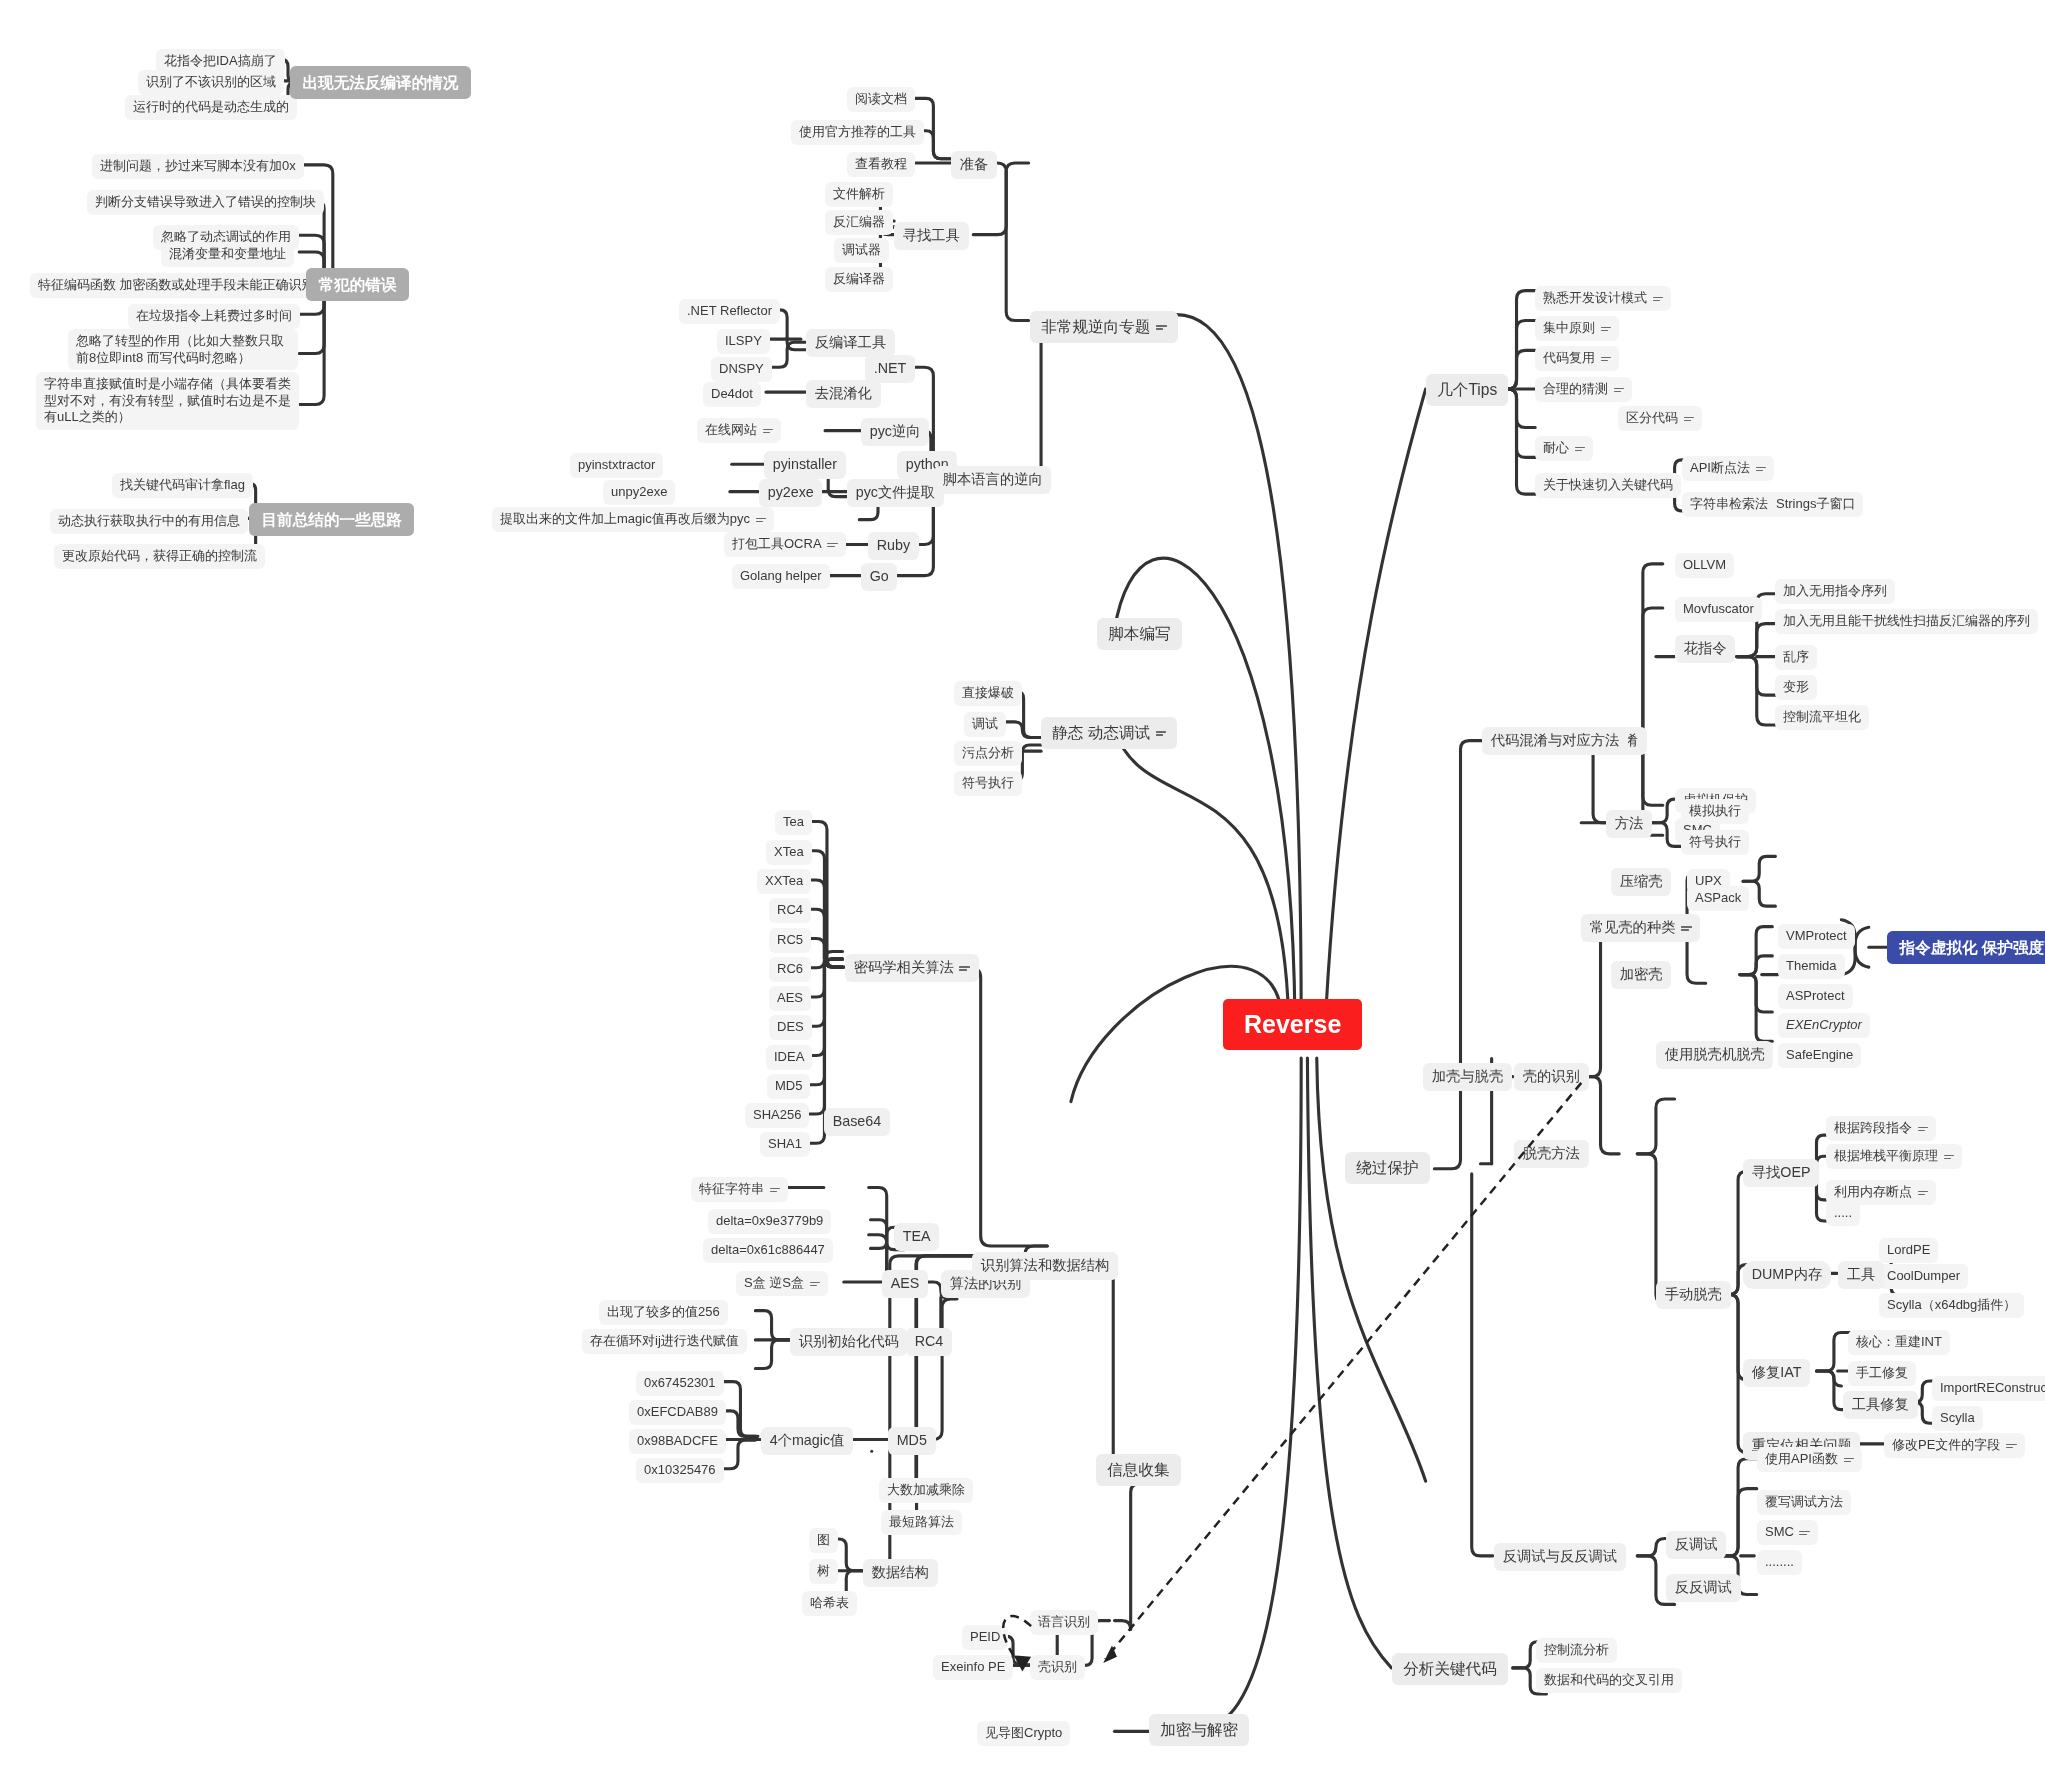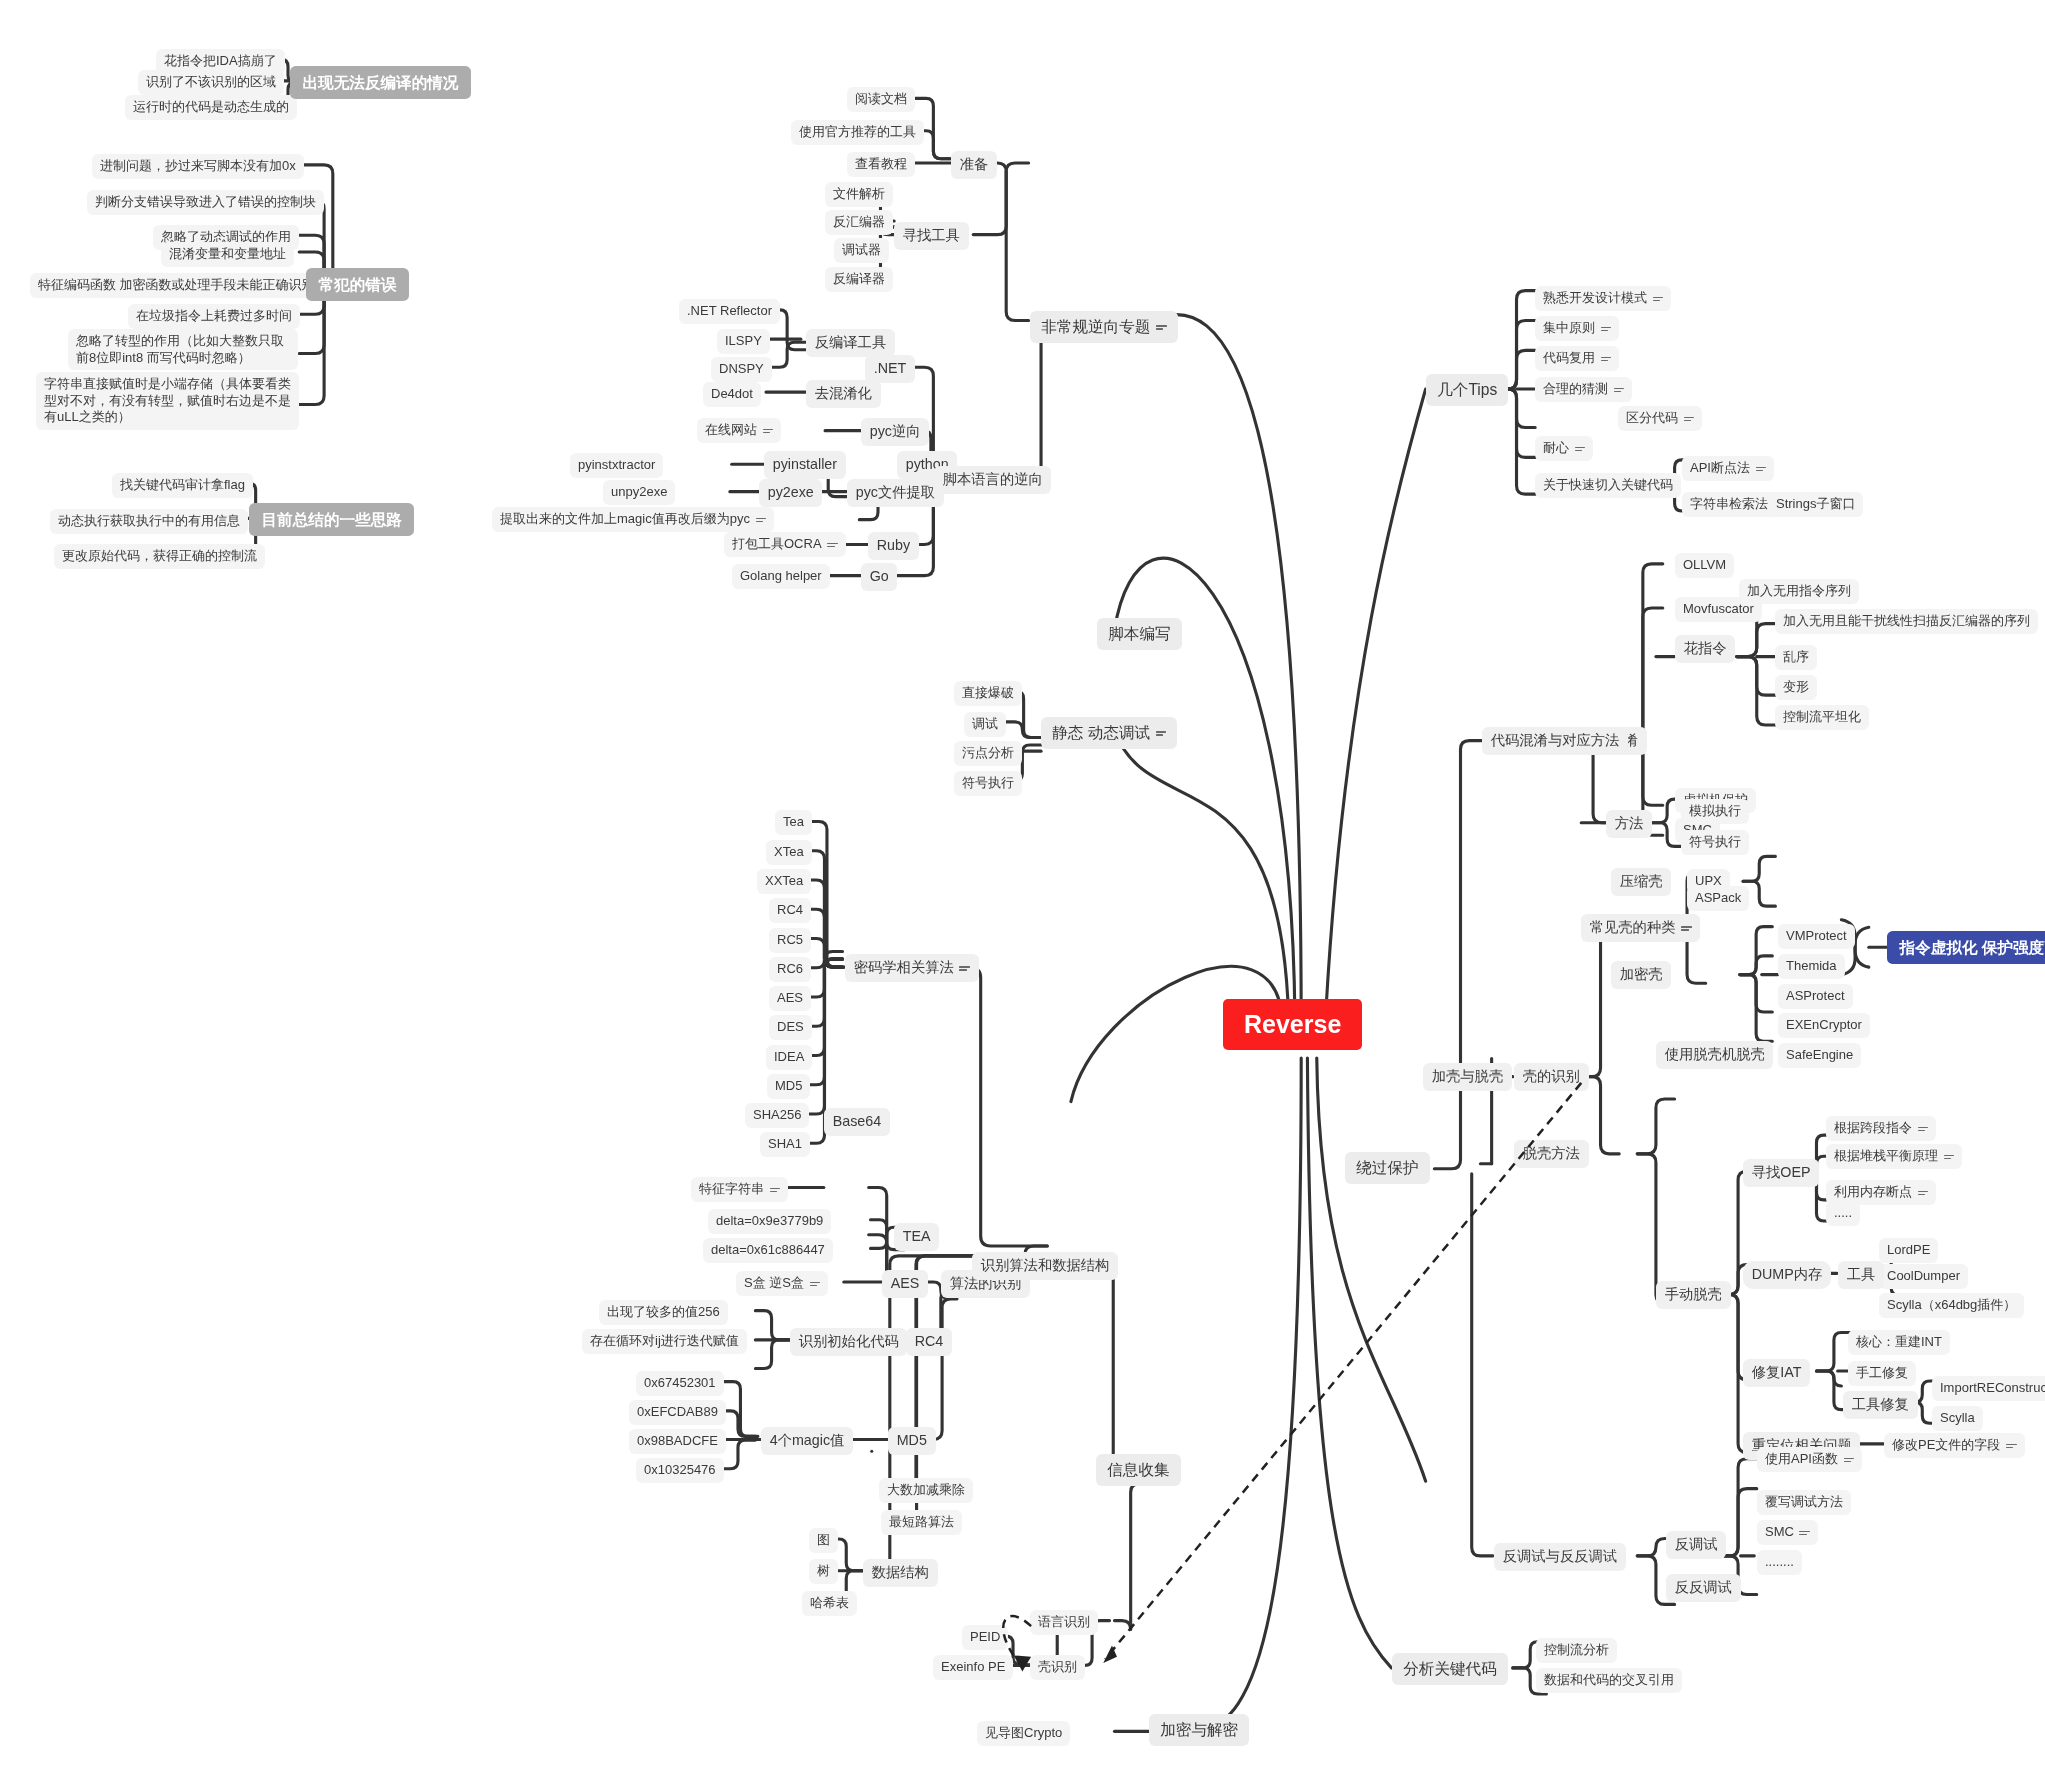--- a/index.html
+++ b/index.html
@@ -660,21 +660,21 @@
   <div class="node branch" style="left:1426px;top:374px;">
       <span class="lbl">几个Tips</span>
     </div>
 
   <div class="node leaf" style="left:1675px;top:553px;">
       <span class="lbl">OLLVM</span>
     </div>
   <div class="node leaf" style="left:1675px;top:597px;">
       <span class="lbl">Movfuscator</span>
     </div>
-  <div class="node leaf" style="left:1739px;top:579px;">
+  <div class="node leaf" style="left:1775px;top:579px;">
       <span class="lbl">加入无用指令序列</span>
     </div>
   <div class="node leaf" style="left:1775px;top:609px;">
       <span class="lbl">加入无用且能干扰线性扫描反汇编器的序列</span>
     </div>
   <div class="node leaf" style="left:1775px;top:645px;">
       <span class="lbl">乱序</span>
     </div>
   <div class="node leaf" style="left:1775px;top:675px;">
       <span class="lbl">变形</span>
@@ -720,21 +720,21 @@
 
   <div class="node leaf" style="left:1778px;top:924px;">
       <span class="lbl">VMProtect</span>
     </div>
   <div class="node leaf" style="left:1778px;top:954px;">
       <span class="lbl">Themida</span>
     </div>
   <div class="node leaf" style="left:1778px;top:984px;">
       <span class="lbl">ASProtect</span>
     </div>
-  <div class="node leaf" style="left:1778px;top:1013px;">
+  <div class="node leaf" style="left:1778px;top:1013px;font-style:italic;">
       <span class="lbl">EXEnCryptor</span>
     </div>
   <div class="node leaf" style="left:1778px;top:1043px;">
       <span class="lbl">SafeEngine</span>
     </div>
   <div class="node mid" style="left:1611px;top:961px;">
       <span class="lbl">加密壳</span>
     </div>
   <div class="node tagblue" style="left:1887px;top:931px;">
       <span class="lbl">指令虚拟化 保护强度高</span>

